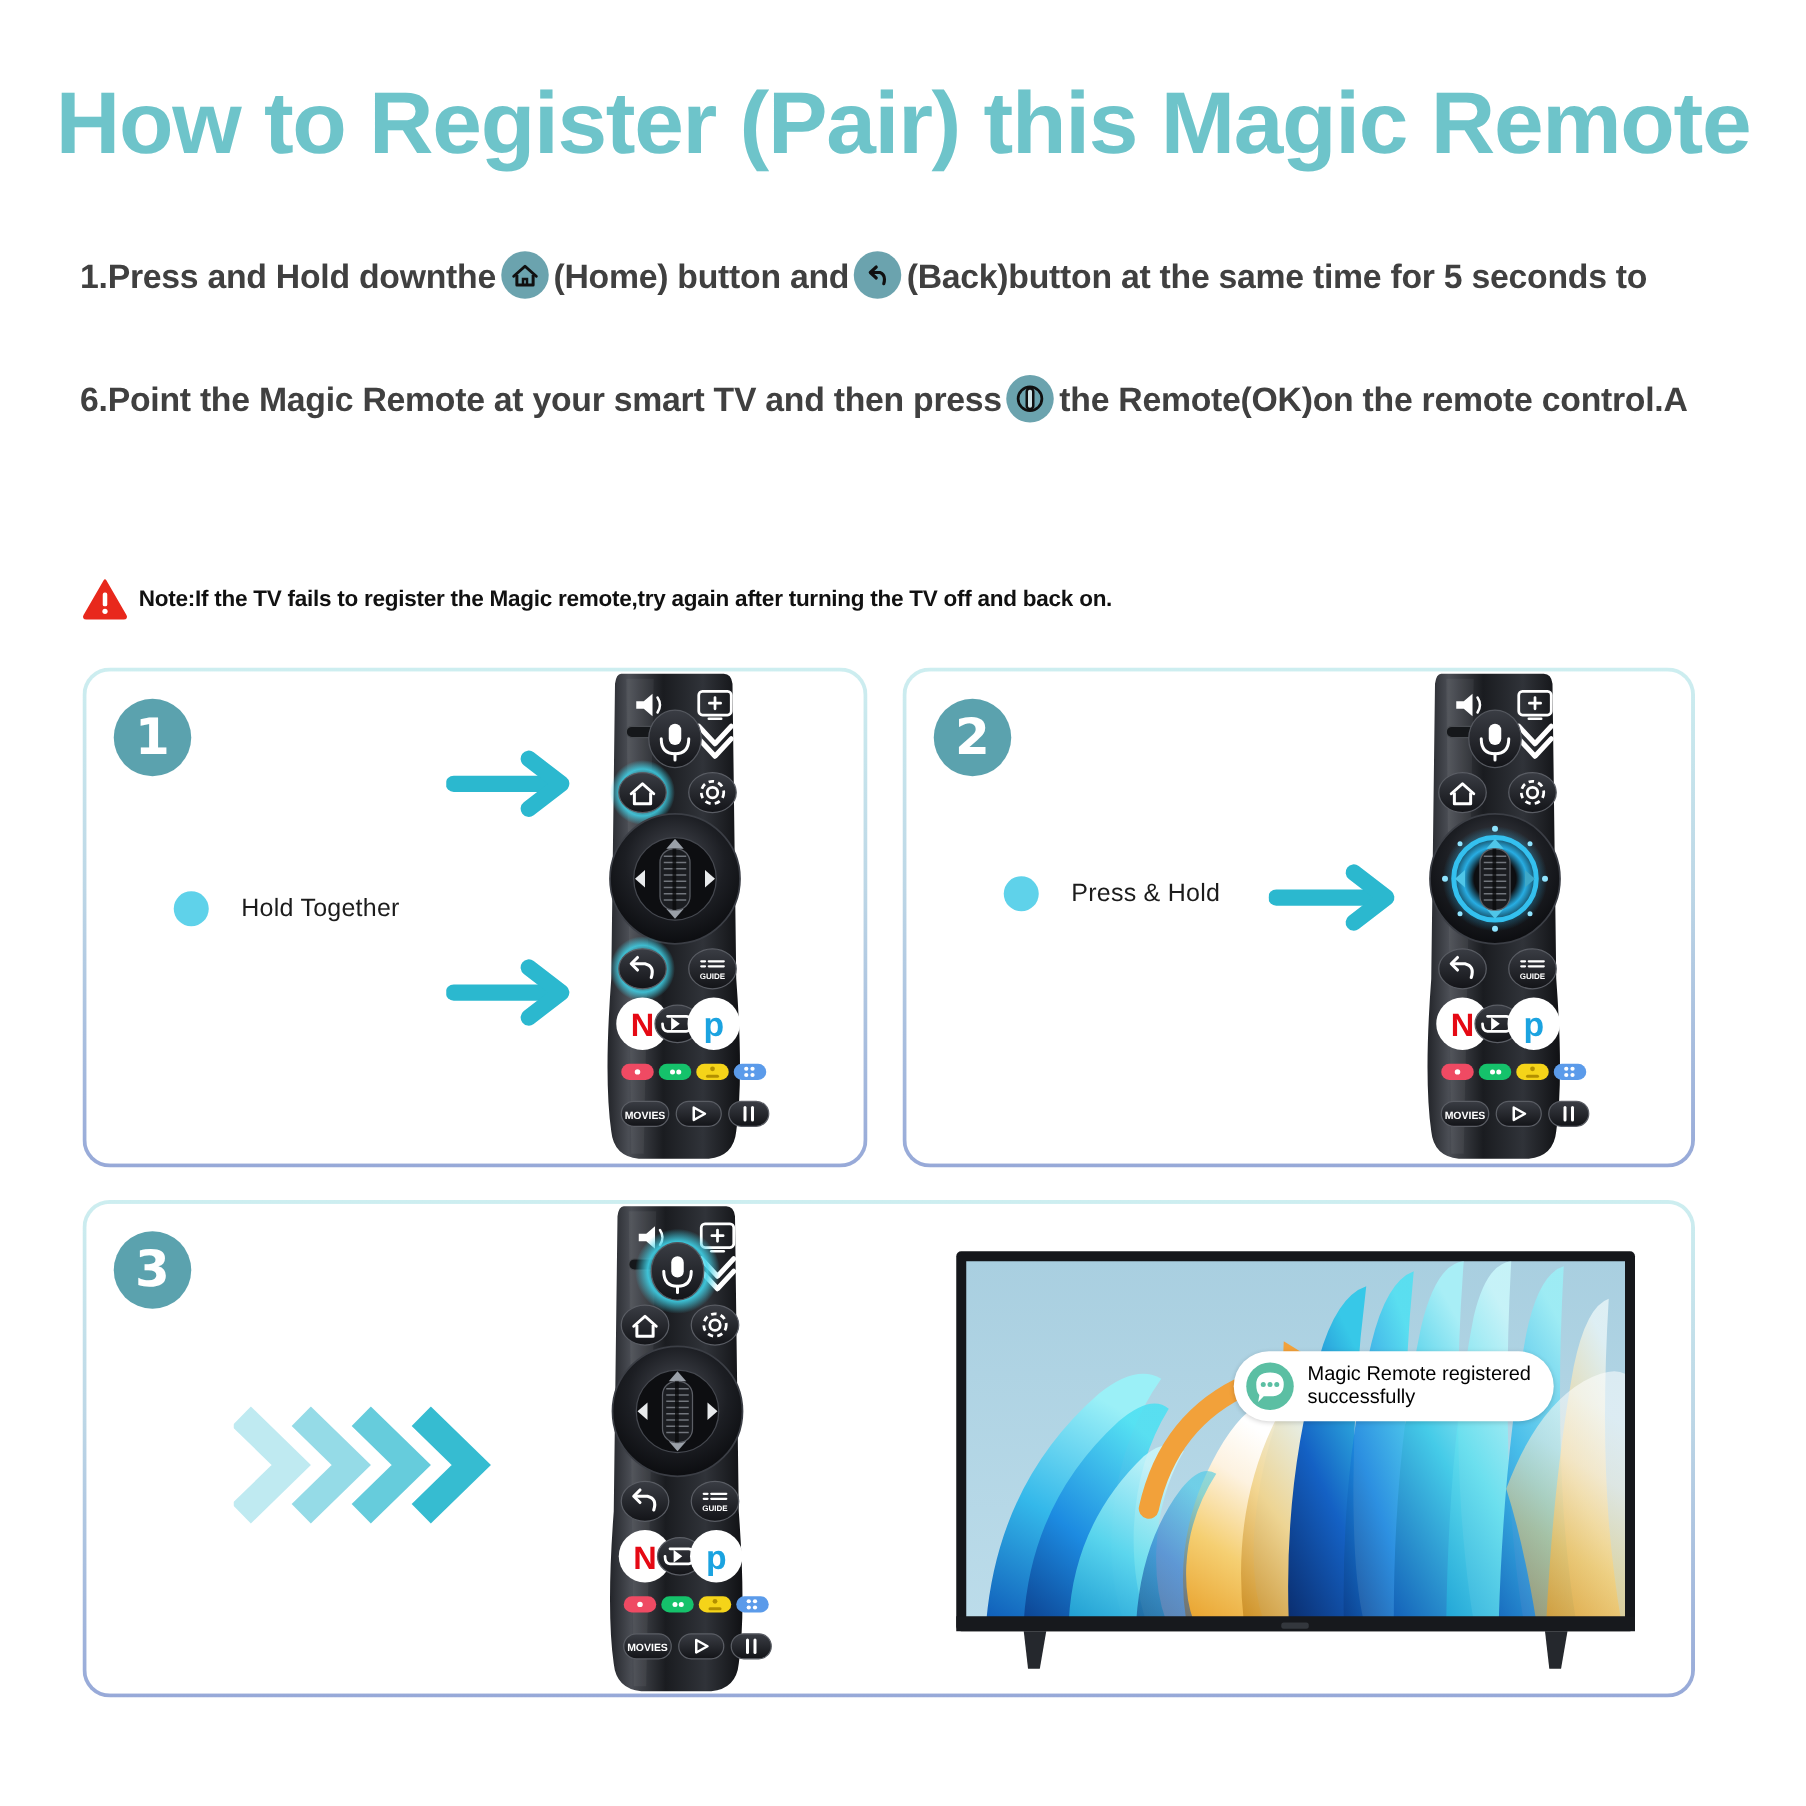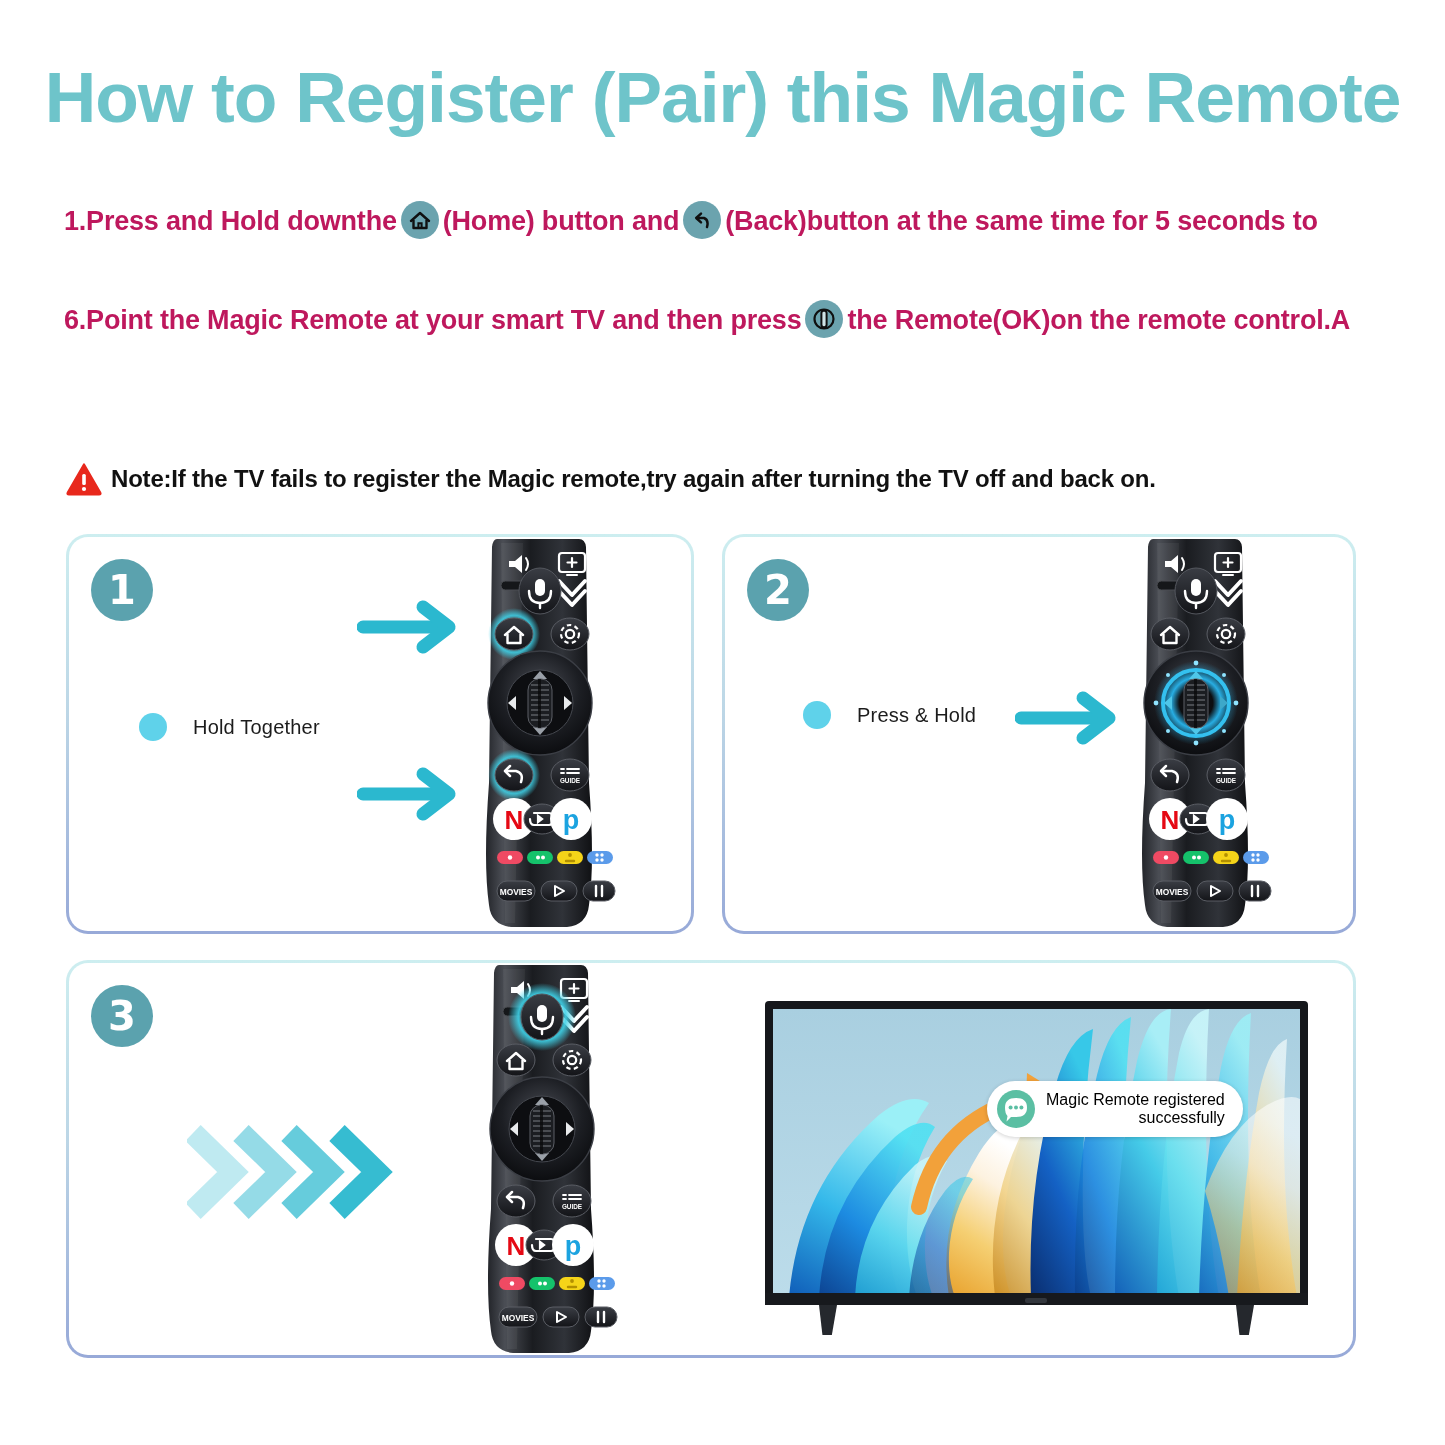--- a/index.html
+++ b/index.html
@@ -15,40 +15,40 @@
     position:absolute;left:0;top:58px;width:1445px;text-align:center;
     font-family:"Liberation Sans", sans-serif;
     font-weight:bold;font-size:70px;letter-spacing:-1px;
     color:#6ec4ca;
     transform:scaleX(1.02);
   }
 
   
   .steps{position:absolute;left:64px;top:196px;width:1320px;}
   .para{
-    font-size:27px;font-weight:bold;color:#be185d;line-height:51px;
+    font-size:27px;font-weight:bold;color:#404040;line-height:51px;
     letter-spacing:-0.2px;margin-bottom:10px;
   }
   .para.second{margin-top:48px;}
 
   
   .chip{
     display:inline-block;vertical-align:-9px;
     width:38px;height:38px;border-radius:50%;
     background:#6ba3ae;position:relative;margin:0 4px;
   }
   .chip svg{position:absolute;left:0;top:0;}
 
   
   .note{
     position:absolute;left:66px;top:462px;width:1330px;
     display:flex;align-items:center;gap:9px;
   }
   .warn-tri{width:36px;height:34px;flex:0 0 auto;}
-  .note-text{font-size:24px;font-weight:bold;color:#111;letter-spacing:-0.2px;}
+  .note-text{font-size:18px;font-weight:bold;color:#111;letter-spacing:-0.2px;}
 
   
   .panel{
     position:absolute;border-radius:22px;background:#fff;
     border:3px solid transparent;
     background-image:linear-gradient(#fff,#fff),
                      linear-gradient(to bottom,#cdeef0 0%,#bcd6e6 45%,#97a9d8 100%);
     background-origin:border-box;background-clip:padding-box,border-box;
     box-sizing:border-box;
   }
@@ -75,21 +75,20 @@
   .arrow{position:absolute;}
 
   
   .tv{position:absolute;}
 
   .toast{
     position:absolute;background:#ffffff;border-radius:28px;
     display:flex;align-items:center;gap:10px;
     padding:8px 18px 8px 9px;
     box-shadow:0 1px 4px rgba(0,0,0,.18);
-    text-align:right;
   }
   .toast-icon{width:40px;height:40px;flex:0 0 auto;}
 </style>
 </head>
 <body>
 
 <div class="title">How to Register (Pair) this Magic Remote</div>
 
 <div class="steps">
 

